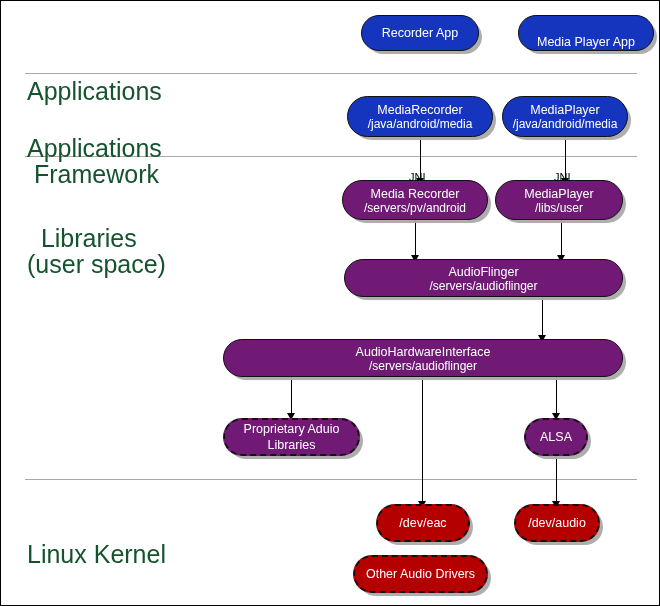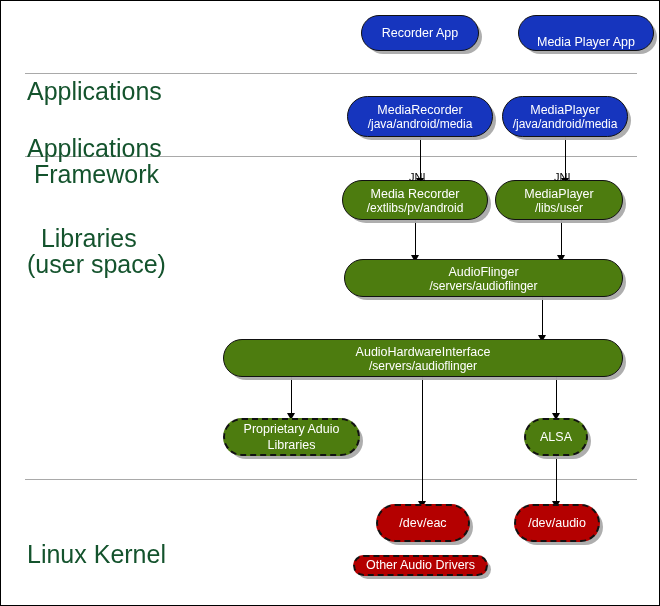--- a/index.html
+++ b/index.html
@@ -57,21 +57,21 @@
     font-size: 12.5px;
     line-height: 15px;
     white-space: pre;
   }
   .node .sub {
     font-size: 12px;
     line-height: 12px;
     white-space: pre;
   }
   .node.blue  { background: #1635BE; }
-  .node.green { background: #4d7c0f; }
+  .node.green { background: #701a75; }
   .node.red   { background: #B40000; }
   .node.dashed { border-style: dashed; border-width: 2px; }
   .node.twoline .title { line-height: 16px; }
 
   
   .vline {
     position: absolute;
     width: 1px;
     background: #000000;
     z-index: 1;
@@ -156,21 +156,21 @@
     <span class="sub">/java/android/media</span>
   </div>
 
   <div class="node blue" style="left:501px; top:95px; width:126px; height:41px;">
     <span class="title">MediaPlayer</span>
     <span class="sub">/java/android/media</span>
   </div>
 
   <div class="node green" style="left:341px; top:179px; width:146px; height:40px;">
     <span class="title">Media Recorder</span>
-    <span class="sub">/extlibs/pv/android</span>
+    <span class="sub">/servers/pv/android</span>
   </div>
 
   <div class="node green" style="left:494px; top:179px; width:128px; height:40px;">
     <span class="title">MediaPlayer</span>
     <span class="sub">/libs/user</span>
   </div>
 
   <div class="node green" style="left:343px; top:258px; width:279px; height:38px;">
     <span class="title">AudioFlinger</span>
     <span class="sub">/servers/audioflinger</span>
@@ -191,18 +191,18 @@
   </div>
 
   <div class="node red dashed" style="left:513px; top:503px; width:86px; height:38px;">
     <span class="title">/dev/audio</span>
   </div>
 
   <div class="node red dashed" style="left:375px; top:503px; width:94px; height:38px;">
     <span class="title">/dev/eac</span>
   </div>
 
-  <div class="node red dashed" style="left:352px; top:554px; width:135px; height:21px;">
+  <div class="node red dashed" style="left:352px; top:554px; width:135px; height:38px;">
     <span class="title">Other Audio Drivers</span>
   </div>
 
 
 </div>
 
 </body></html>

